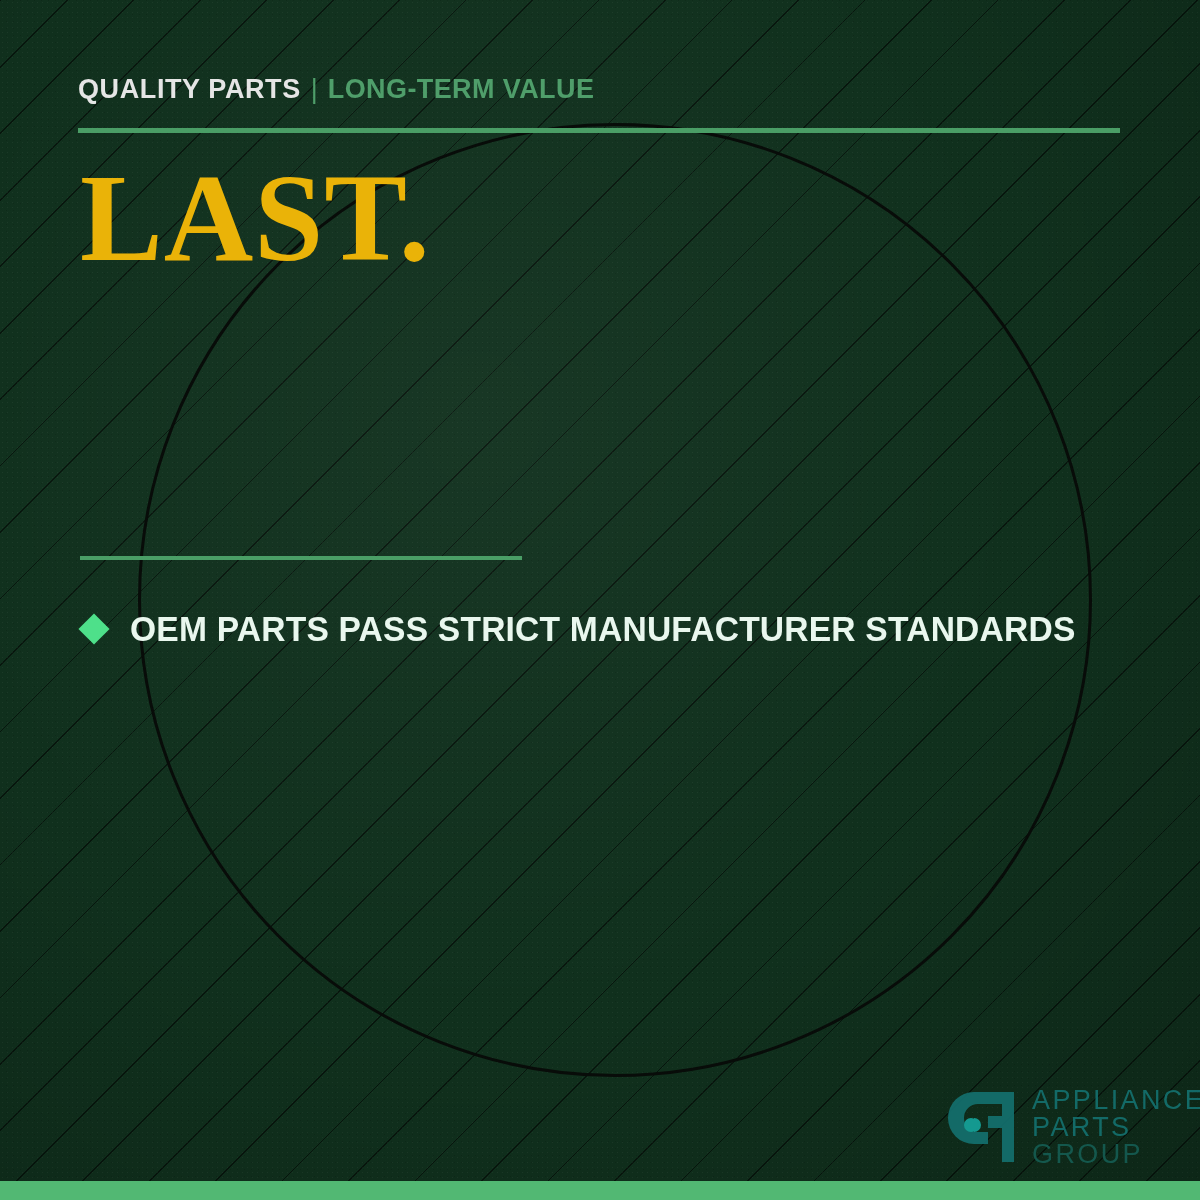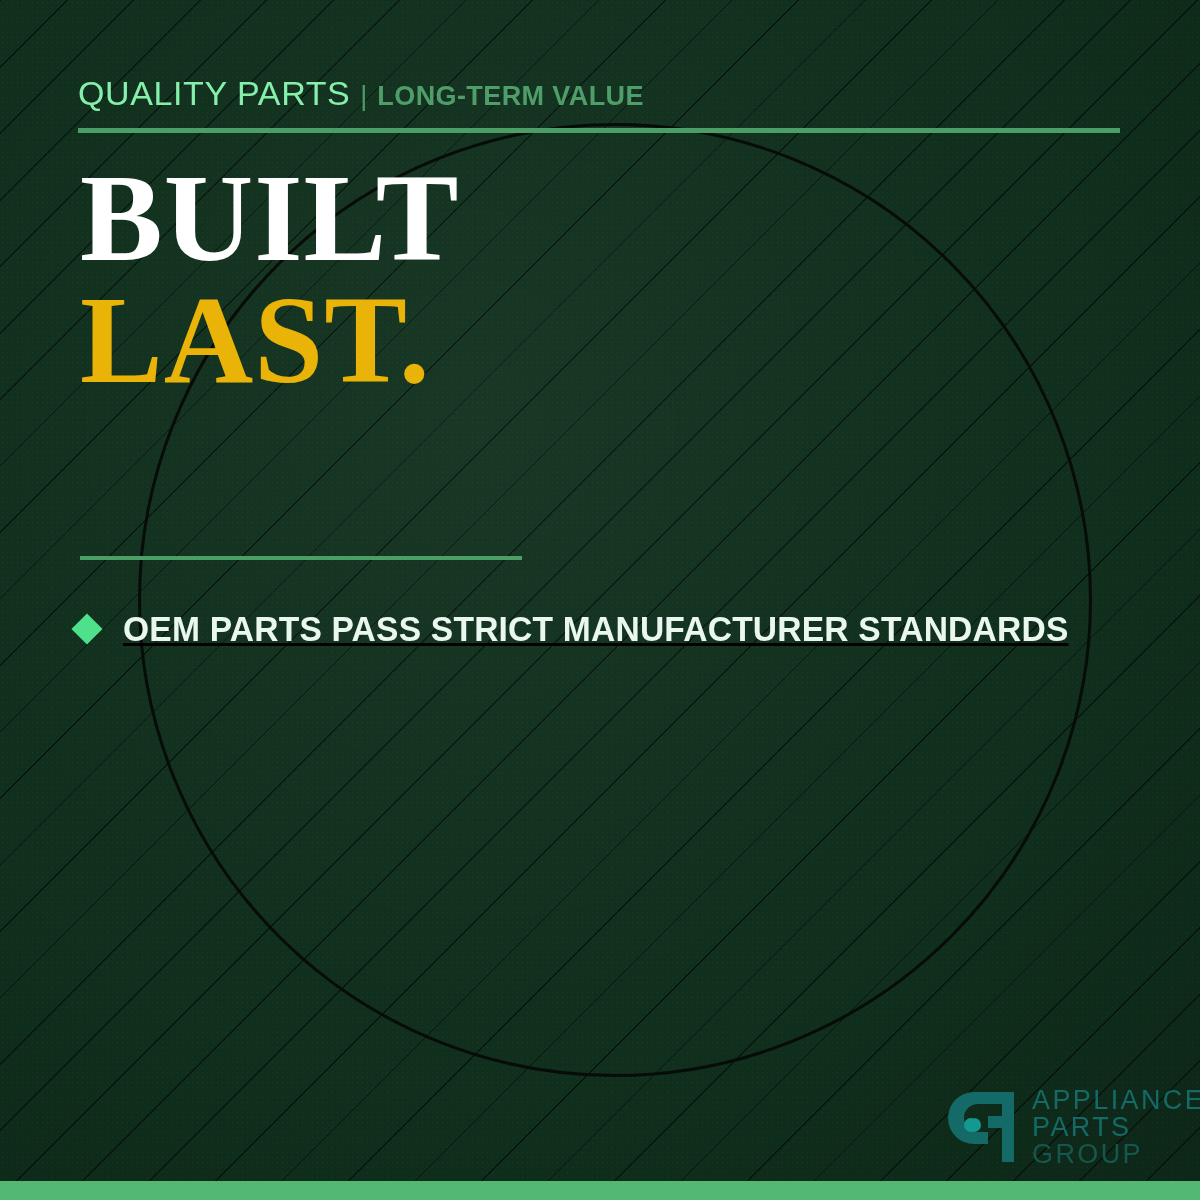--- a/index.html
+++ b/index.html
@@ -60,23 +60,23 @@
   .content { position:absolute; inset:0; }
 
   
   .kicker {
     position:absolute;
     left:78px; top:74px;
     display:flex; align-items:baseline; gap:10px;
     white-space:nowrap;
   }
   .kicker-main {
-    font-size:34px; font-weight:normal;
+    font-size:27px; font-weight:bold;
     letter-spacing:.6px;
-    color:#86efac;
+    color:#e5e5e5;
   }
   .kicker-sep {
     font-size:27px; font-weight:400;
     color:#4f9e6a;
   }
   .kicker-sub {
     font-size:27px; font-weight:700;
     letter-spacing:.4px;
     color:#4f9e6a;
   }
@@ -105,23 +105,22 @@
   .rule-mid {
     position:absolute;
     left:80px; top:556px;
     width:442px; height:4px;
     background:#4a9e66;
   }
 
   
   .bullets {
     position:absolute;
-    left:72px; top:588px;
+    left:79px; top:588px;
     width:1080px;
-    text-decoration:underline;
   }
   .bullet-row {
     display:flex;
     align-items:center;
     height:81px;
     white-space:nowrap;
   }
   .bullet-mark {
     flex:0 0 auto;
     width:22px; height:22px;
@@ -180,21 +179,20 @@
 
     <div class="kicker">
       <span class="kicker-main">QUALITY PARTS</span>
       <span class="kicker-sep">|</span>
       <span class="kicker-sub">LONG-TERM VALUE</span>
     </div>
 
     <div class="rule-top"></div>
 
     <div class="headline">
-      <span class="hl-line hl-white">BUILT</span>
       <span class="hl-line hl-green">LAST.</span>
     </div>
 
     <div class="rule-mid"></div>
 
     <div class="bullets">
 
       <div class="bullet-row">
         <span class="bullet-mark"></span>
         <span class="bullet-text">OEM PARTS PASS STRICT MANUFACTURER STANDARDS</span>

